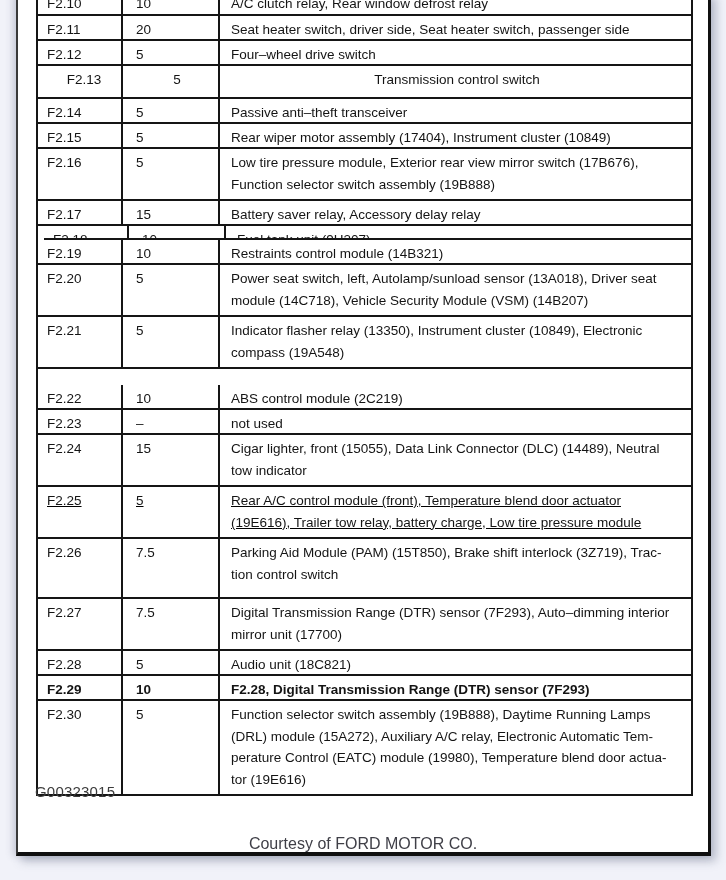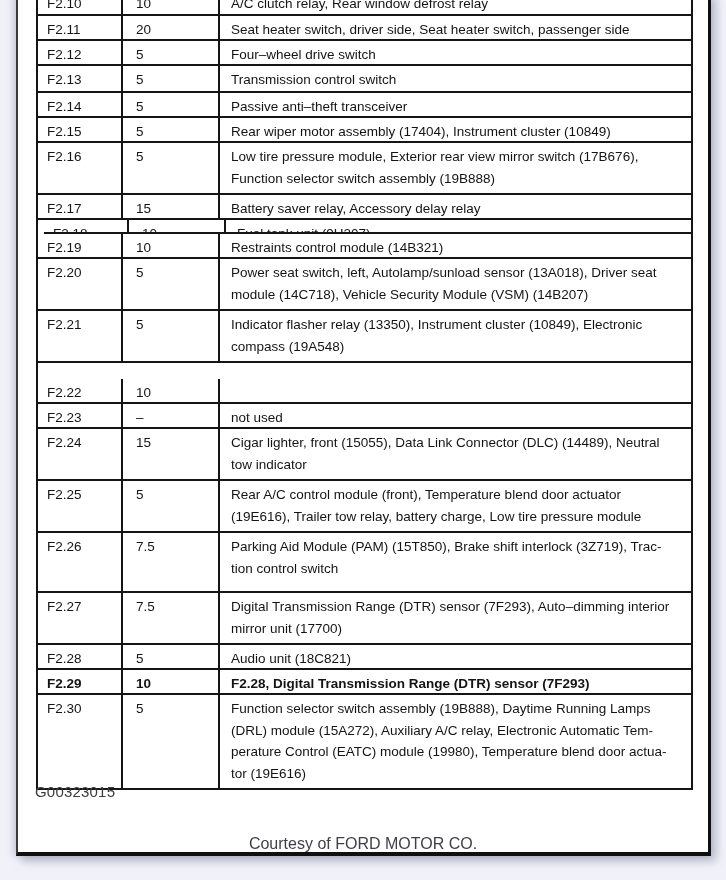--- a/index.html
+++ b/index.html
@@ -81,21 +81,21 @@
             <div class="dline">Seat heater switch, driver side, Seat heater switch, passenger side</div>
           </div>
         </div>
         <div class="frow" style="height: 25px;">
           <div class="fcell c1">F2.12</div>
           <div class="fcell c2">5</div>
           <div class="fcell c3">
             <div class="dline">Four–wheel drive switch</div>
           </div>
         </div>
-        <div class="frow" style="height: 27px;">
+        <div class="frow" style="height: 33px; text-align: center;">
           <div class="fcell c1">F2.13</div>
           <div class="fcell c2">5</div>
           <div class="fcell c3">
             <div class="dline">Transmission control switch</div>
           </div>
         </div>
         <div class="frow" style="height: 25px;">
           <div class="fcell c1">F2.14</div>
           <div class="fcell c2">5</div>
           <div class="fcell c3">
@@ -150,37 +150,40 @@
           <div class="fcell c1">F2.21</div>
           <div class="fcell c2">5</div>
           <div class="fcell c3">
             <div class="dline">Indicator flasher relay (13350), Instrument cluster (10849), Electronic</div>
             <div class="dline">compass (19A548)</div>
           </div>
         </div>
         <div class="frow" style="height: 25px; margin-top: 16px;">
           <div class="fcell c1">F2.22</div>
           <div class="fcell c2">10</div>
+          <div class="fcell c3">
+            <div class="dline">ABS control module (2C219)</div>
+          </div>
         </div>
         <div class="frow" style="height: 25px;">
           <div class="fcell c1">F2.23</div>
           <div class="fcell c2">–</div>
           <div class="fcell c3">
             <div class="dline">not used</div>
           </div>
         </div>
         <div class="frow" style="height: 52px;">
           <div class="fcell c1">F2.24</div>
           <div class="fcell c2">15</div>
           <div class="fcell c3">
             <div class="dline">Cigar lighter, front (15055), Data Link Connector (DLC) (14489), Neutral</div>
             <div class="dline">tow indicator</div>
           </div>
         </div>
-        <div class="frow" style="height: 52px;">
+        <div class="frow" style="height: 52px; text-decoration: underline;">
           <div class="fcell c1">F2.25</div>
           <div class="fcell c2">5</div>
           <div class="fcell c3">
             <div class="dline">Rear A/C control module (front), Temperature blend door actuator</div>
             <div class="dline">(19E616), Trailer tow relay, battery charge, Low tire pressure module</div>
           </div>
         </div>
         <div class="frow" style="height: 60px;">
           <div class="fcell c1">F2.26</div>
           <div class="fcell c2">7.5</div>

